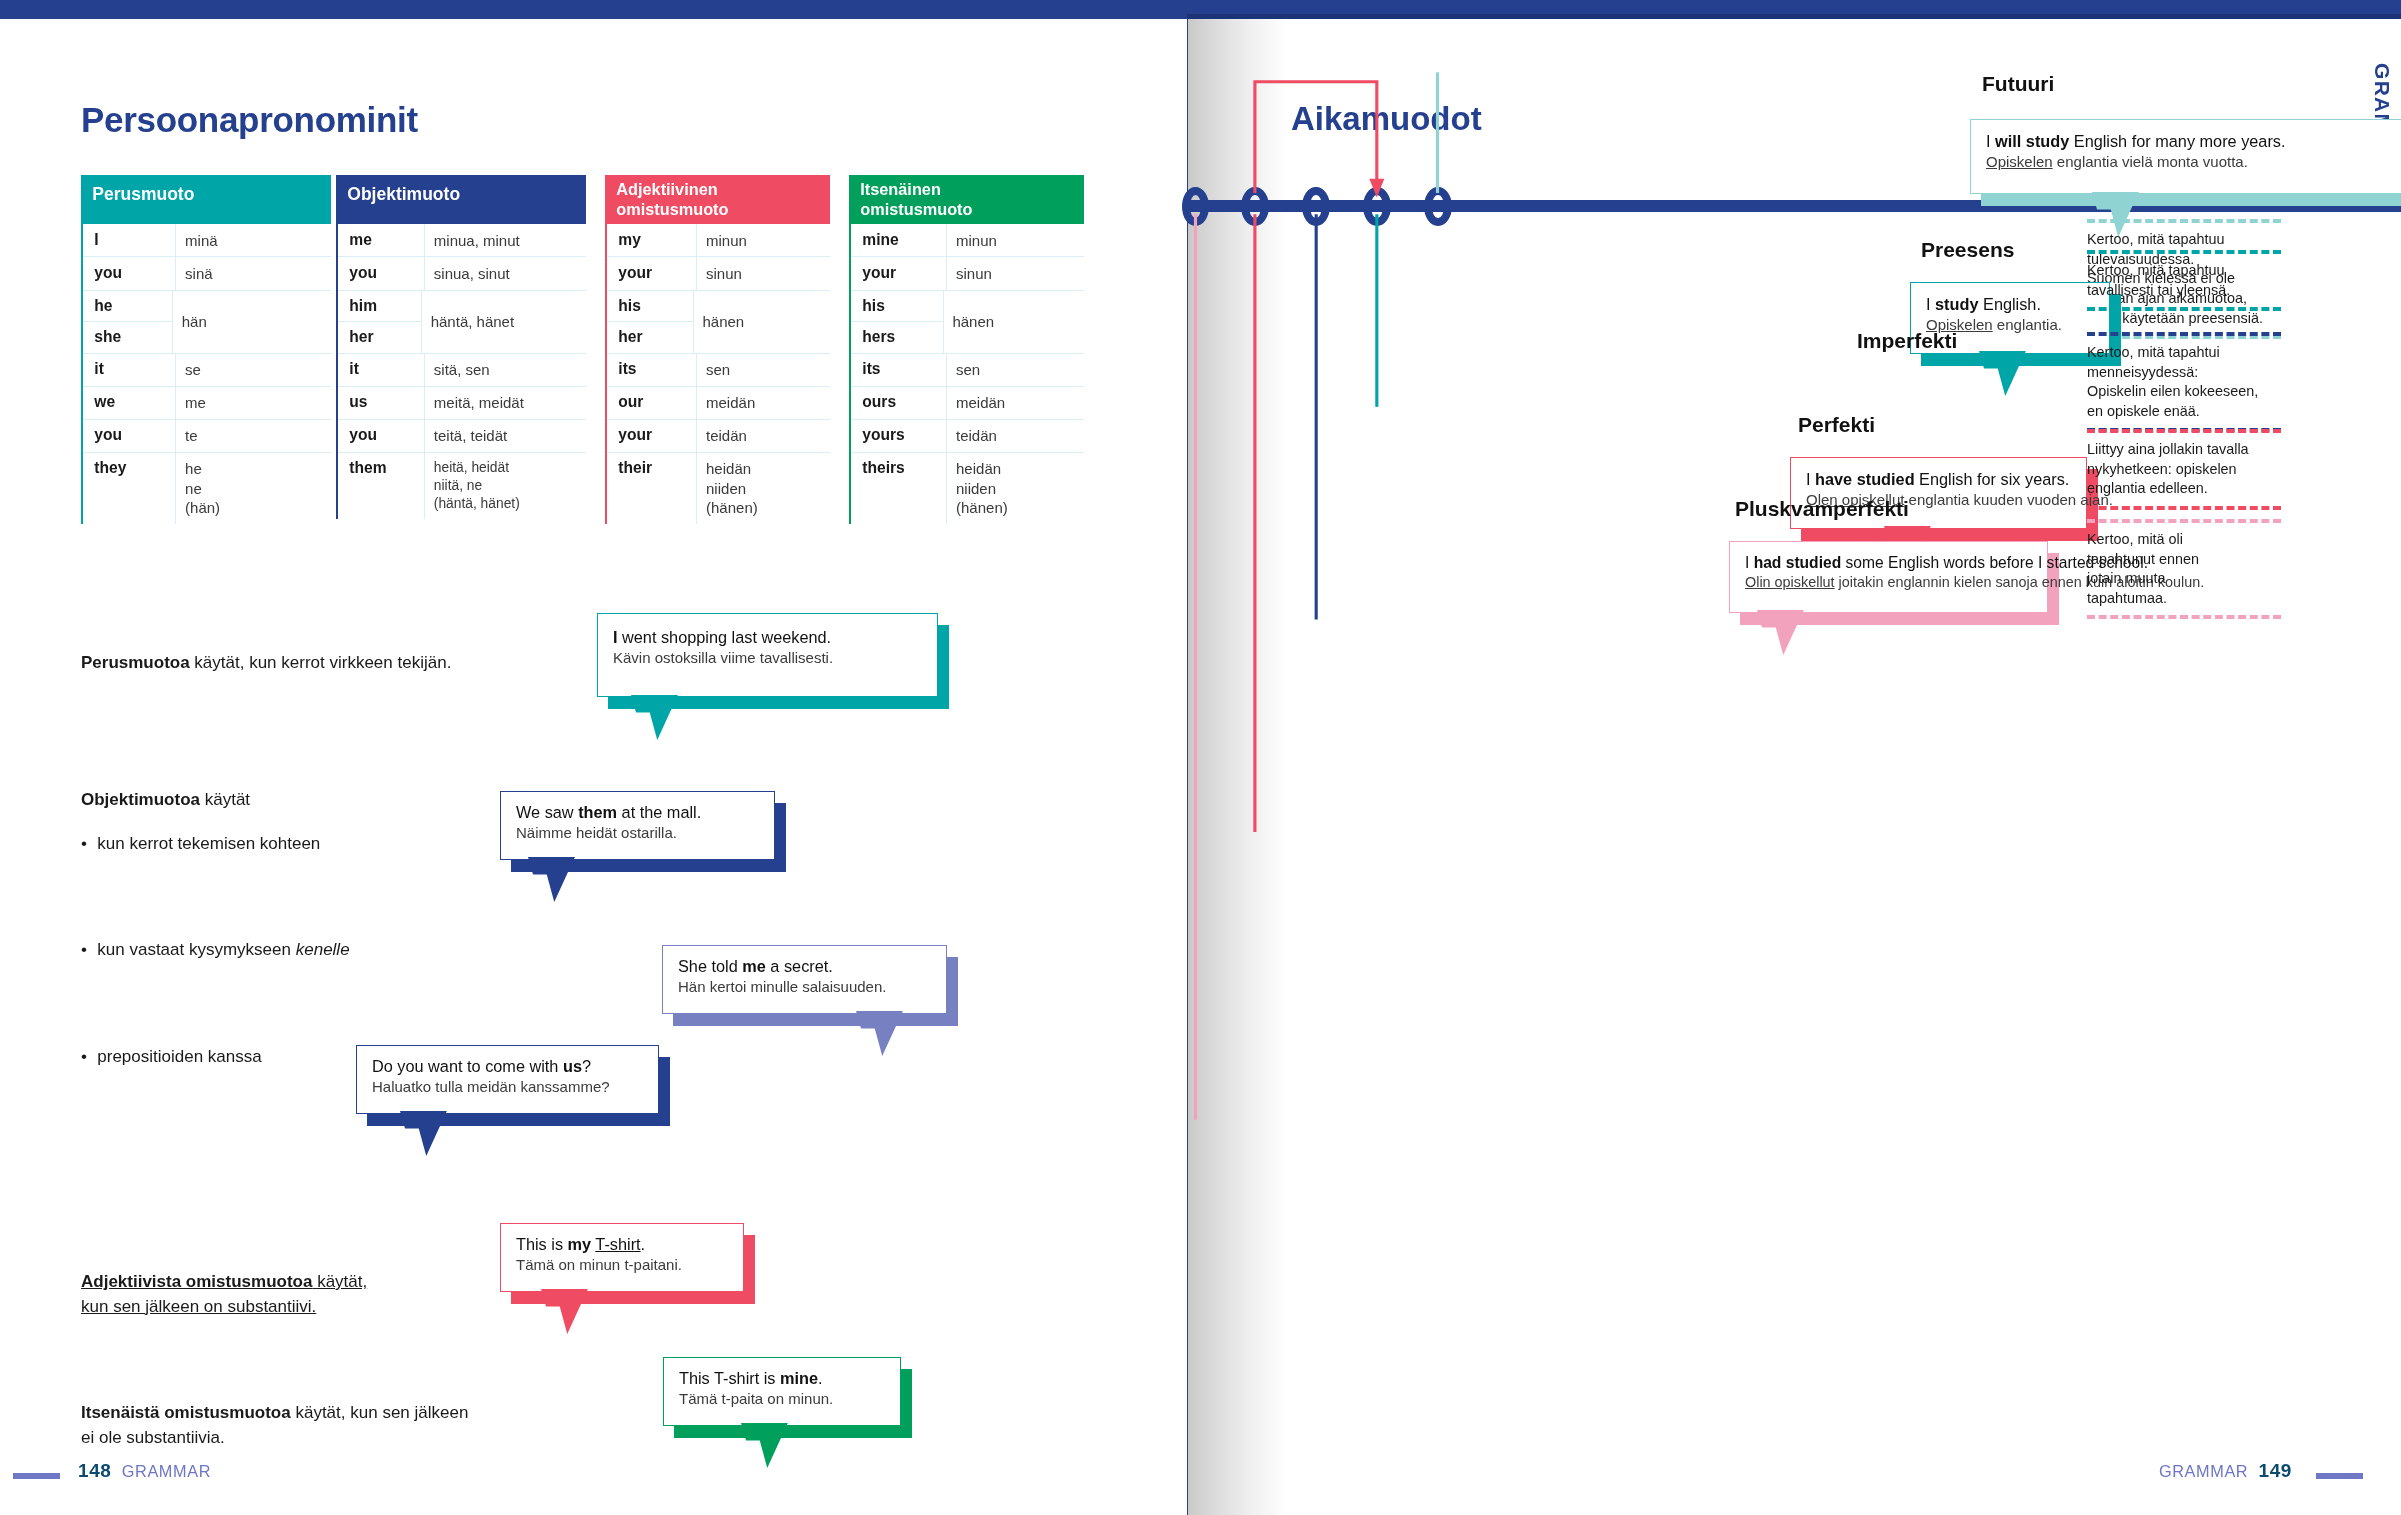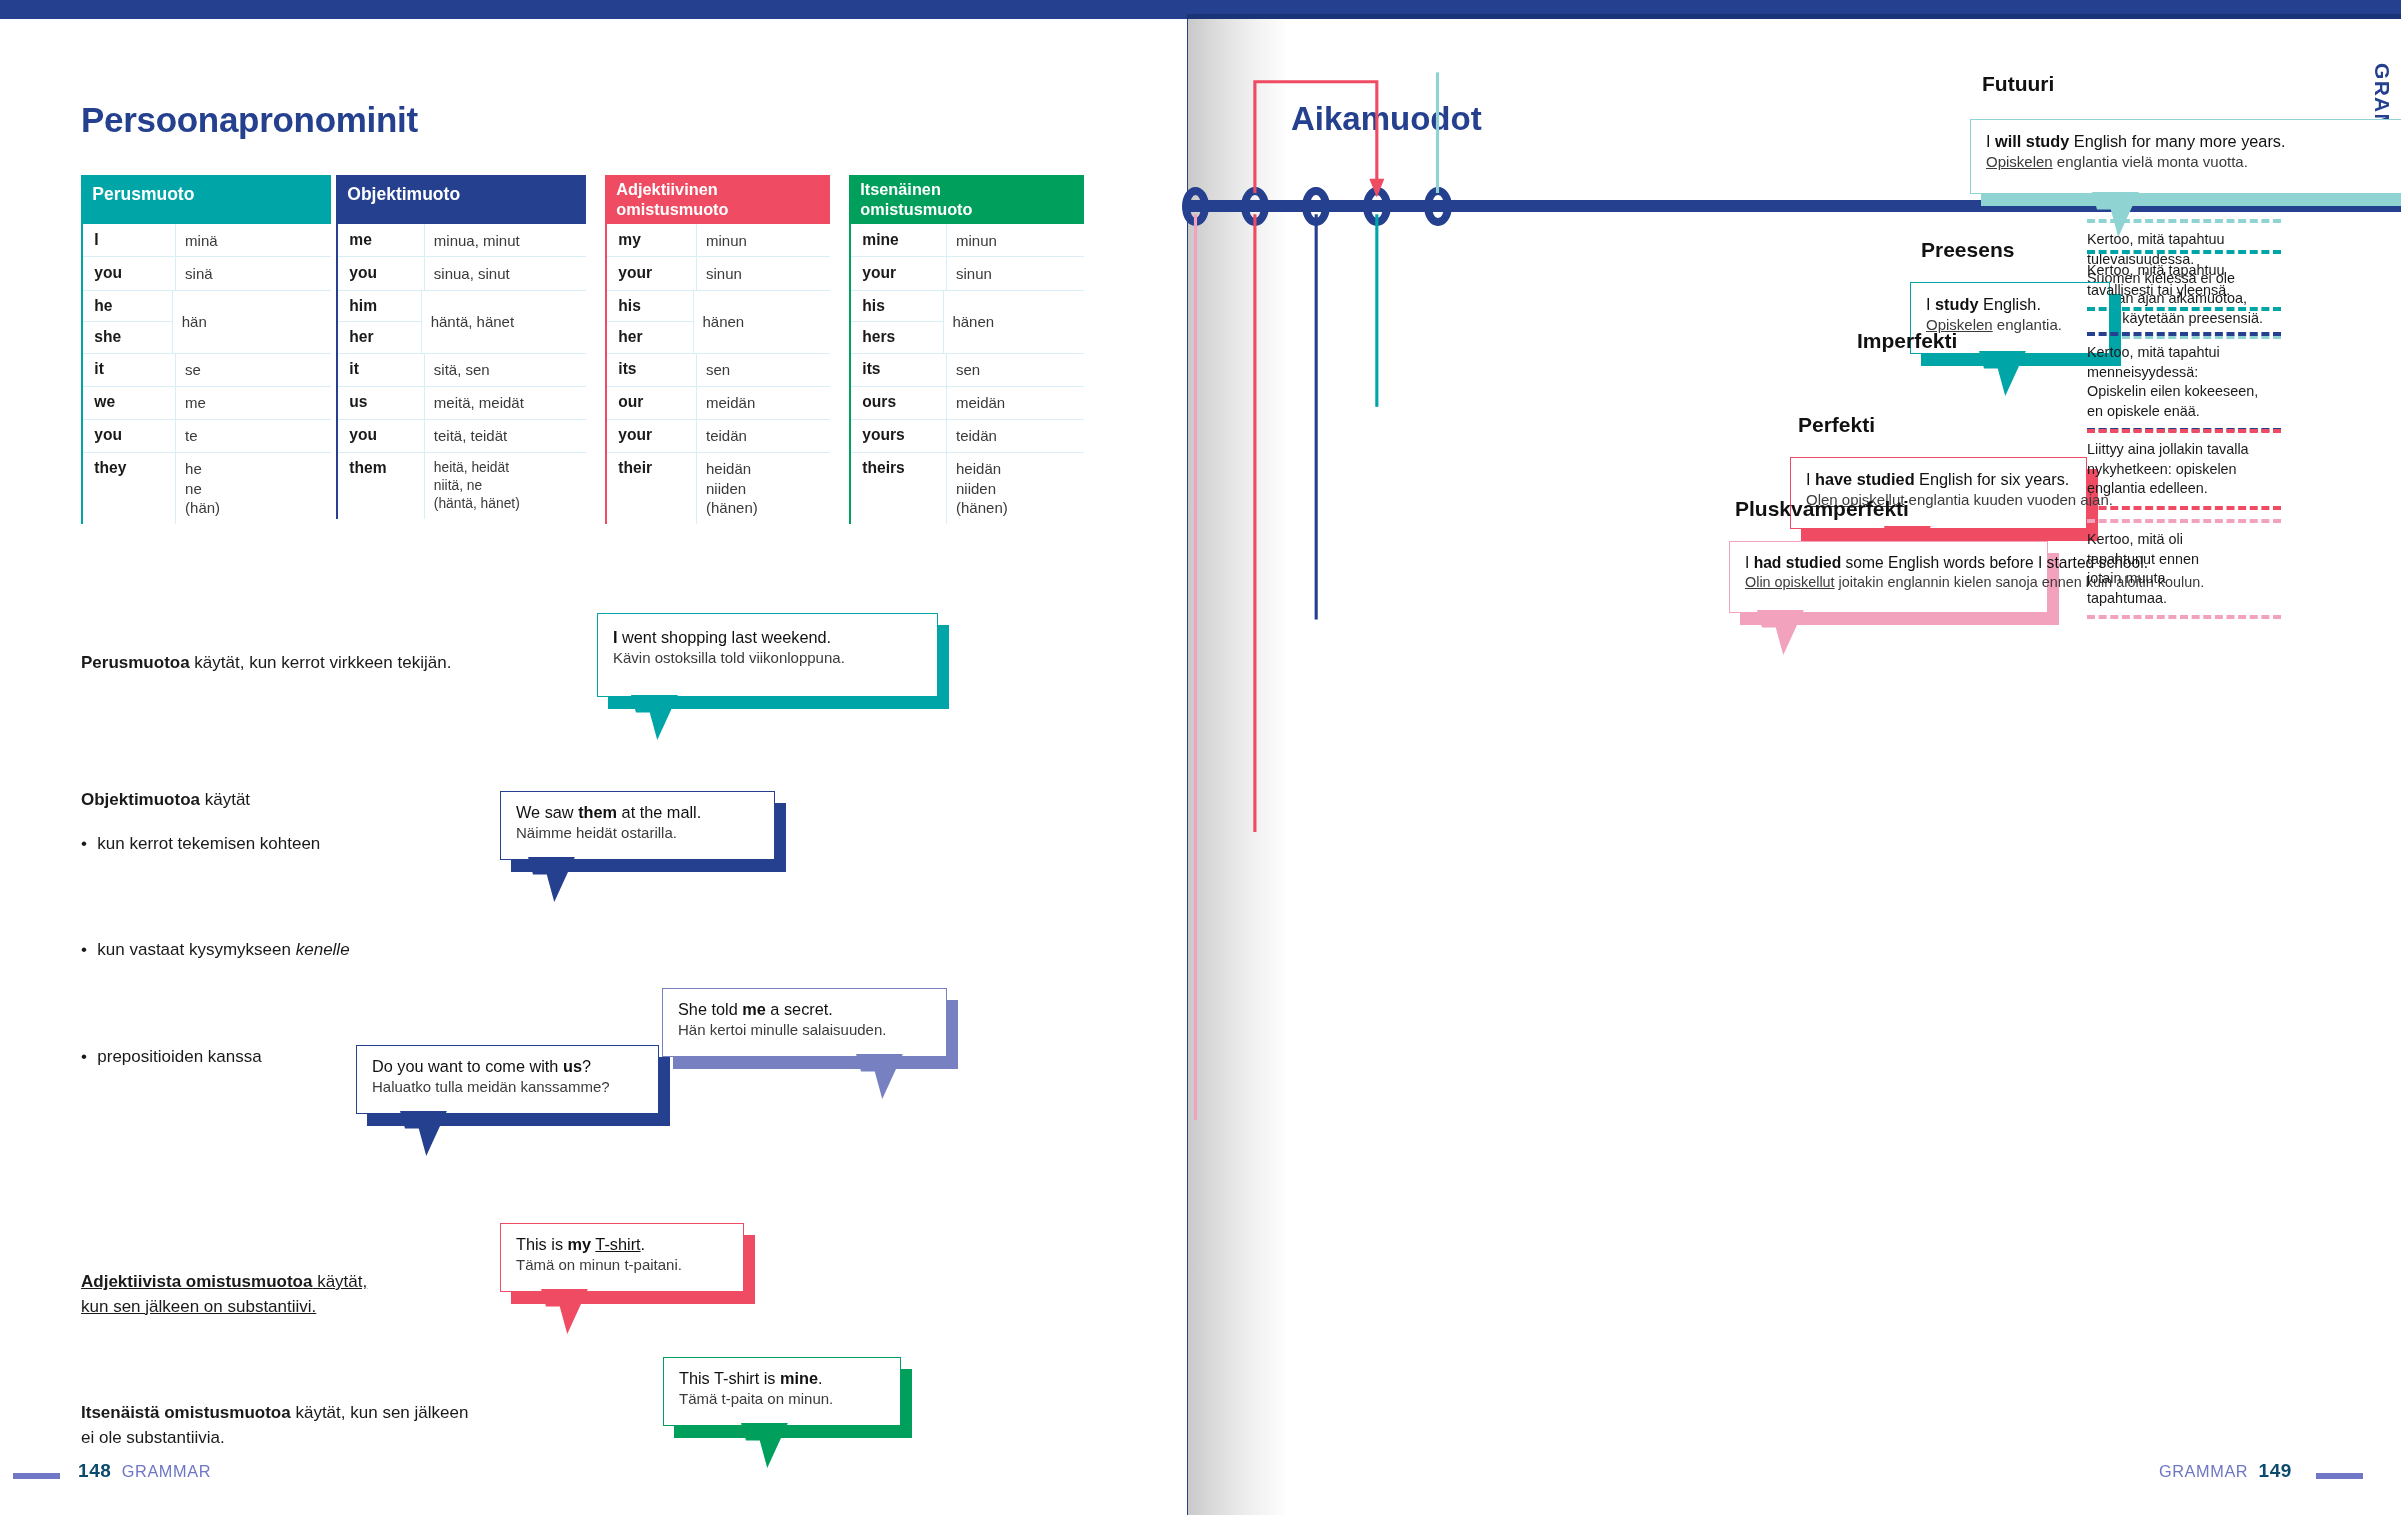--- a/index.html
+++ b/index.html
@@ -294,39 +294,39 @@
 
     <div class="body-txt" style="left:81px;top:1357px;white-space:pre-line;">
       <b>Itsenäistä omistusmuotoa</b><span> käytät, kun sen jälkeen
 ei ole substantiivia.</span>
     </div>
 
     <div class="bub" style="left:597px;top:594px;width:341px;height:84px;">
       <div class="shadow" style="background:#00a5a8;"></div>
       <div class="box" style="border-color:#00a5a8;height:84px;">
         <div class="l1"><b>I</b><span> went shopping last weekend.</span></div>
-        <div class="l2">Kävin ostoksilla told viikonloppuna.</div>
+        <div class="l2">Kävin ostoksilla viime tavallisesti.</div>
       </div>
       <svg width="75" height="50" style="position:absolute;left:34px;top:82px;" viewBox="0 0 120 80">
         <polygon points="0,0 75,0 42,72 30,28 8,28" fill="#00a5a8"></polygon>
       </svg>
     </div>
 
     <div class="bub" style="left:500px;top:772px;width:275px;height:69px;">
       <div class="shadow" style="background:#24408e;"></div>
       <div class="box" style="border-color:#24408e;height:69px;padding-top:8.8px;">
         <div class="l1"><span>We saw </span><b>them</b><span> at the mall.</span></div>
         <div class="l2">Näimme heidät ostarilla.</div>
       </div>
       <svg width="75" height="50" style="position:absolute;left:28px;top:66px;" viewBox="0 0 120 80">
         <polygon points="0,0 75,0 42,72 30,28 8,28" fill="#24408e"></polygon>
       </svg>
     </div>
 
-    <div class="bub" style="left:662px;top:926px;width:285px;height:69px;margin-top:43px;">
+    <div class="bub" style="left:662px;top:926px;width:285px;height:69px;">
       <div class="shadow" style="background:#7780c0;"></div>
       <div class="box" style="border-color:#7780c0;height:69px;padding-top:8.8px;">
         <div class="l1"><span>She told </span><b>me</b><span> a secret.</span></div>
         <div class="l2">Hän kertoi minulle salaisuuden.</div>
       </div>
       <svg width="75" height="50" style="position:absolute;left:194px;top:66px;" viewBox="0 0 120 80">
         <polygon points="0,0 75,0 42,72 30,28 8,28" fill="#7780c0"></polygon>
       </svg>
     </div>
 

